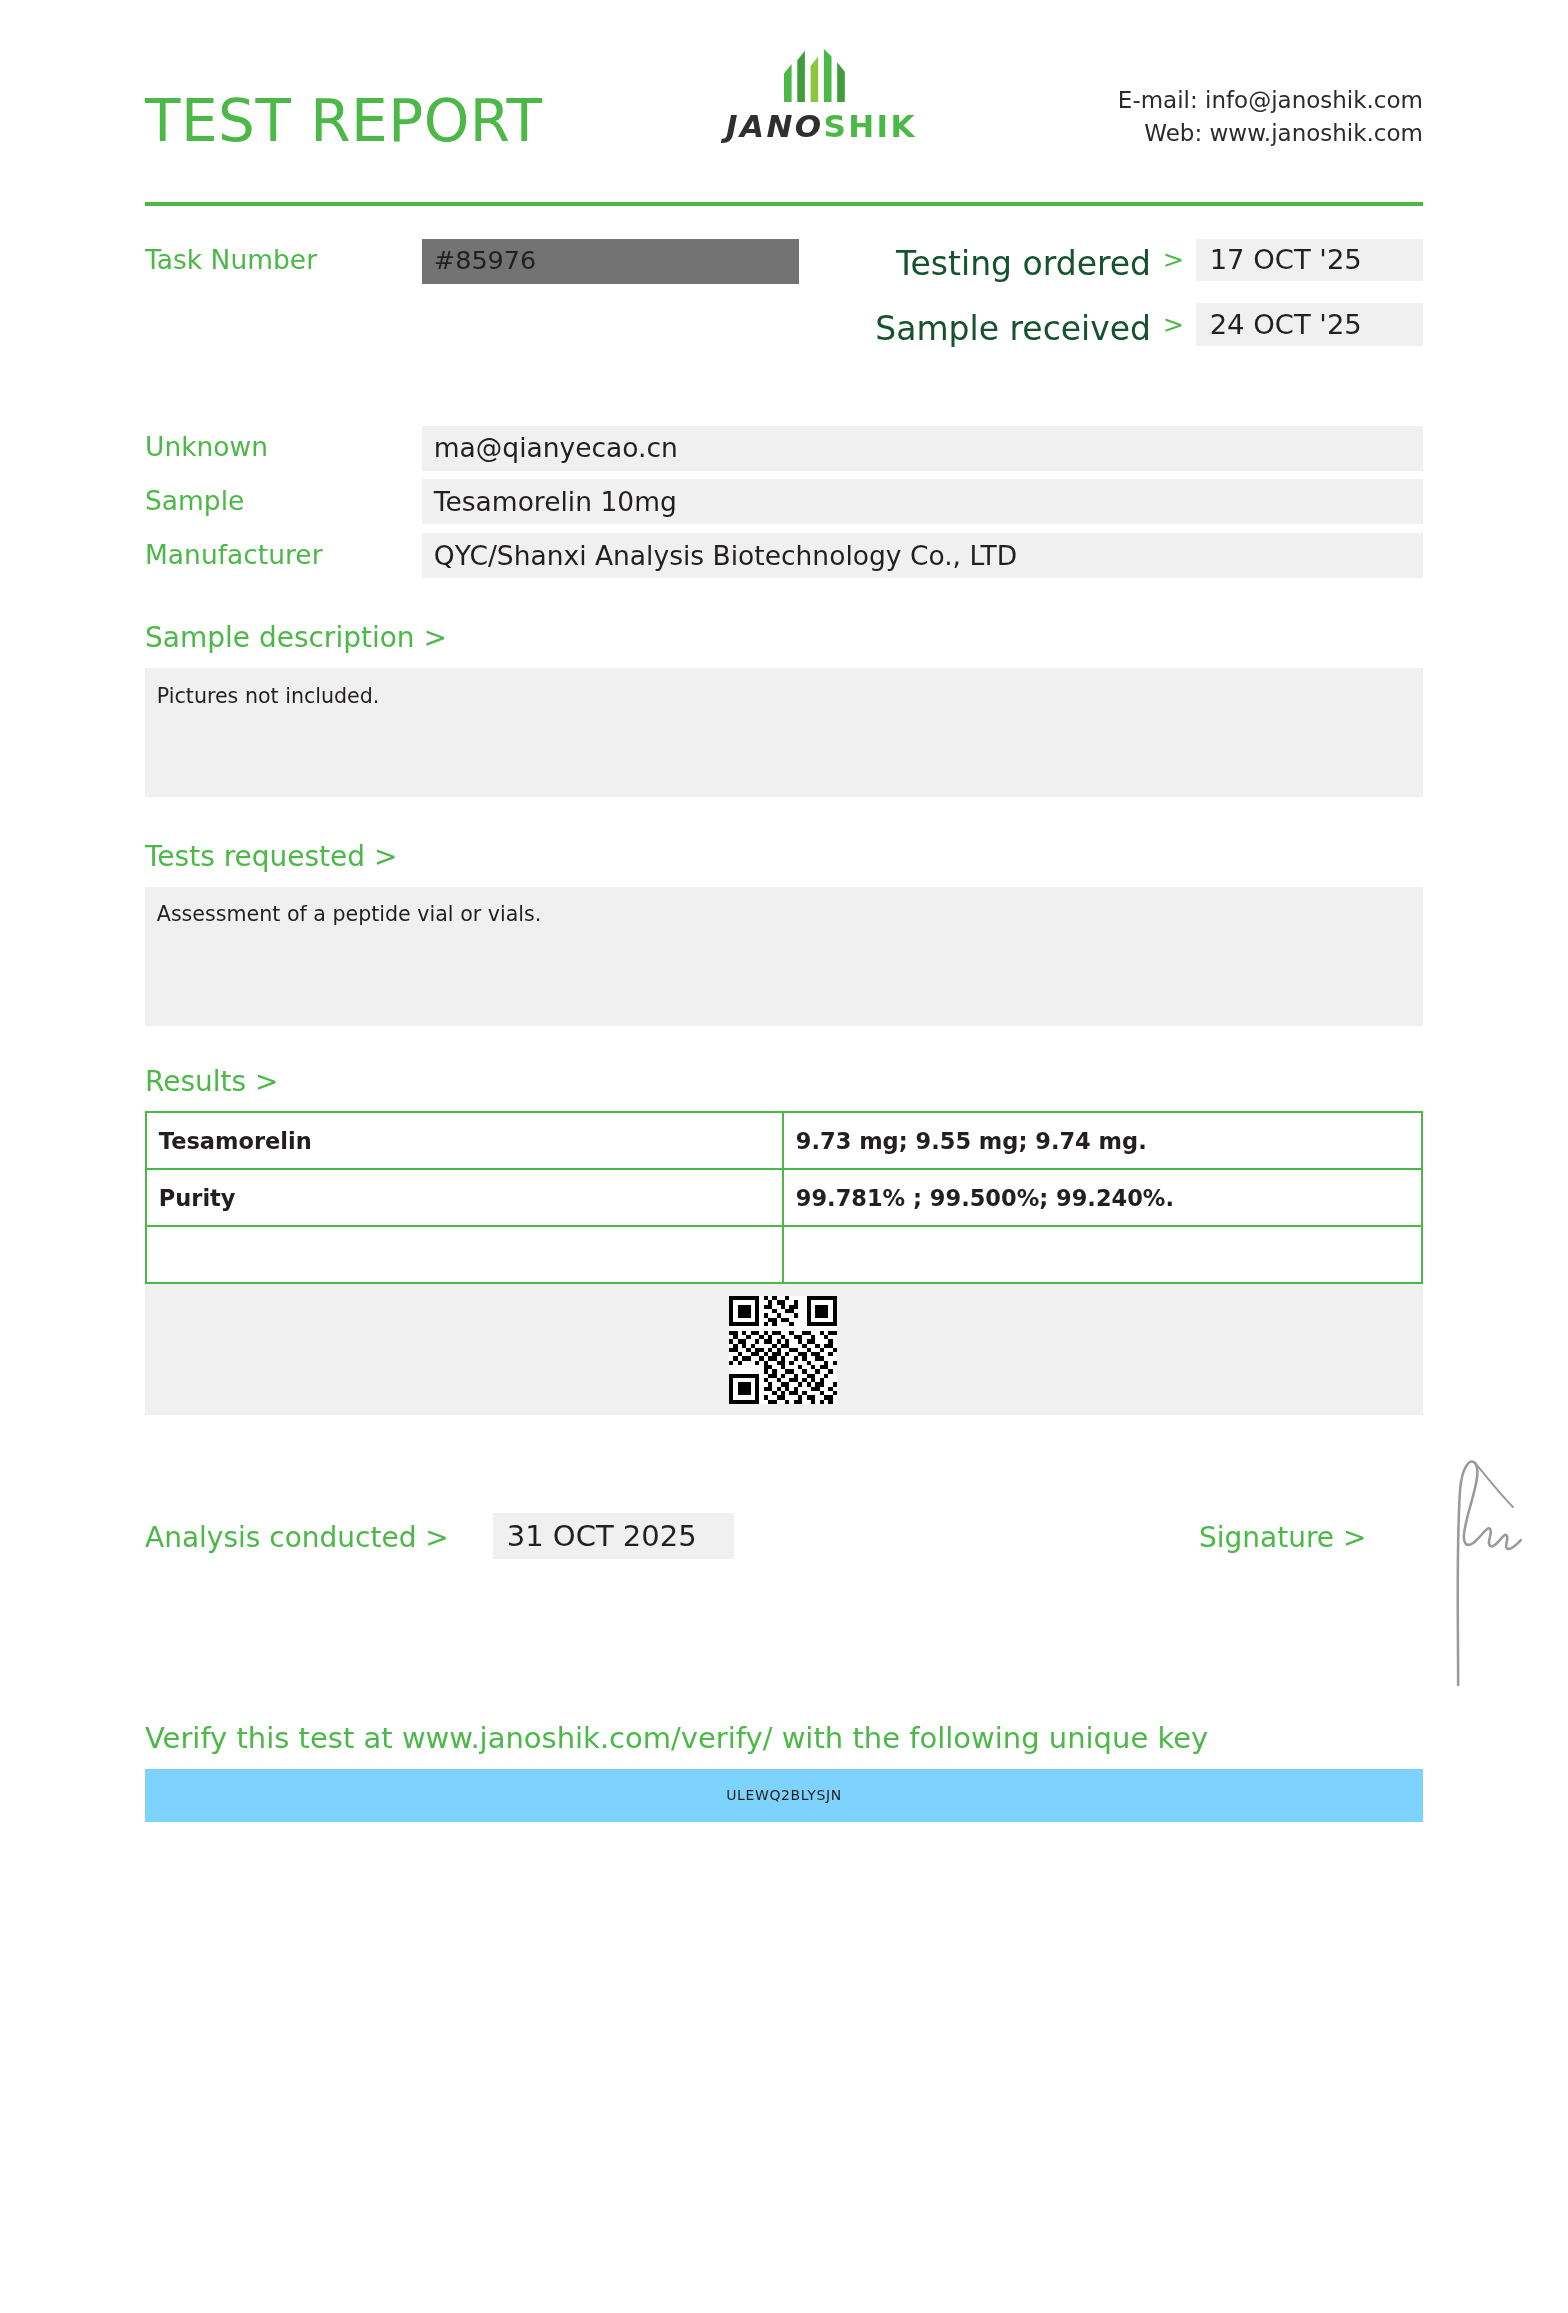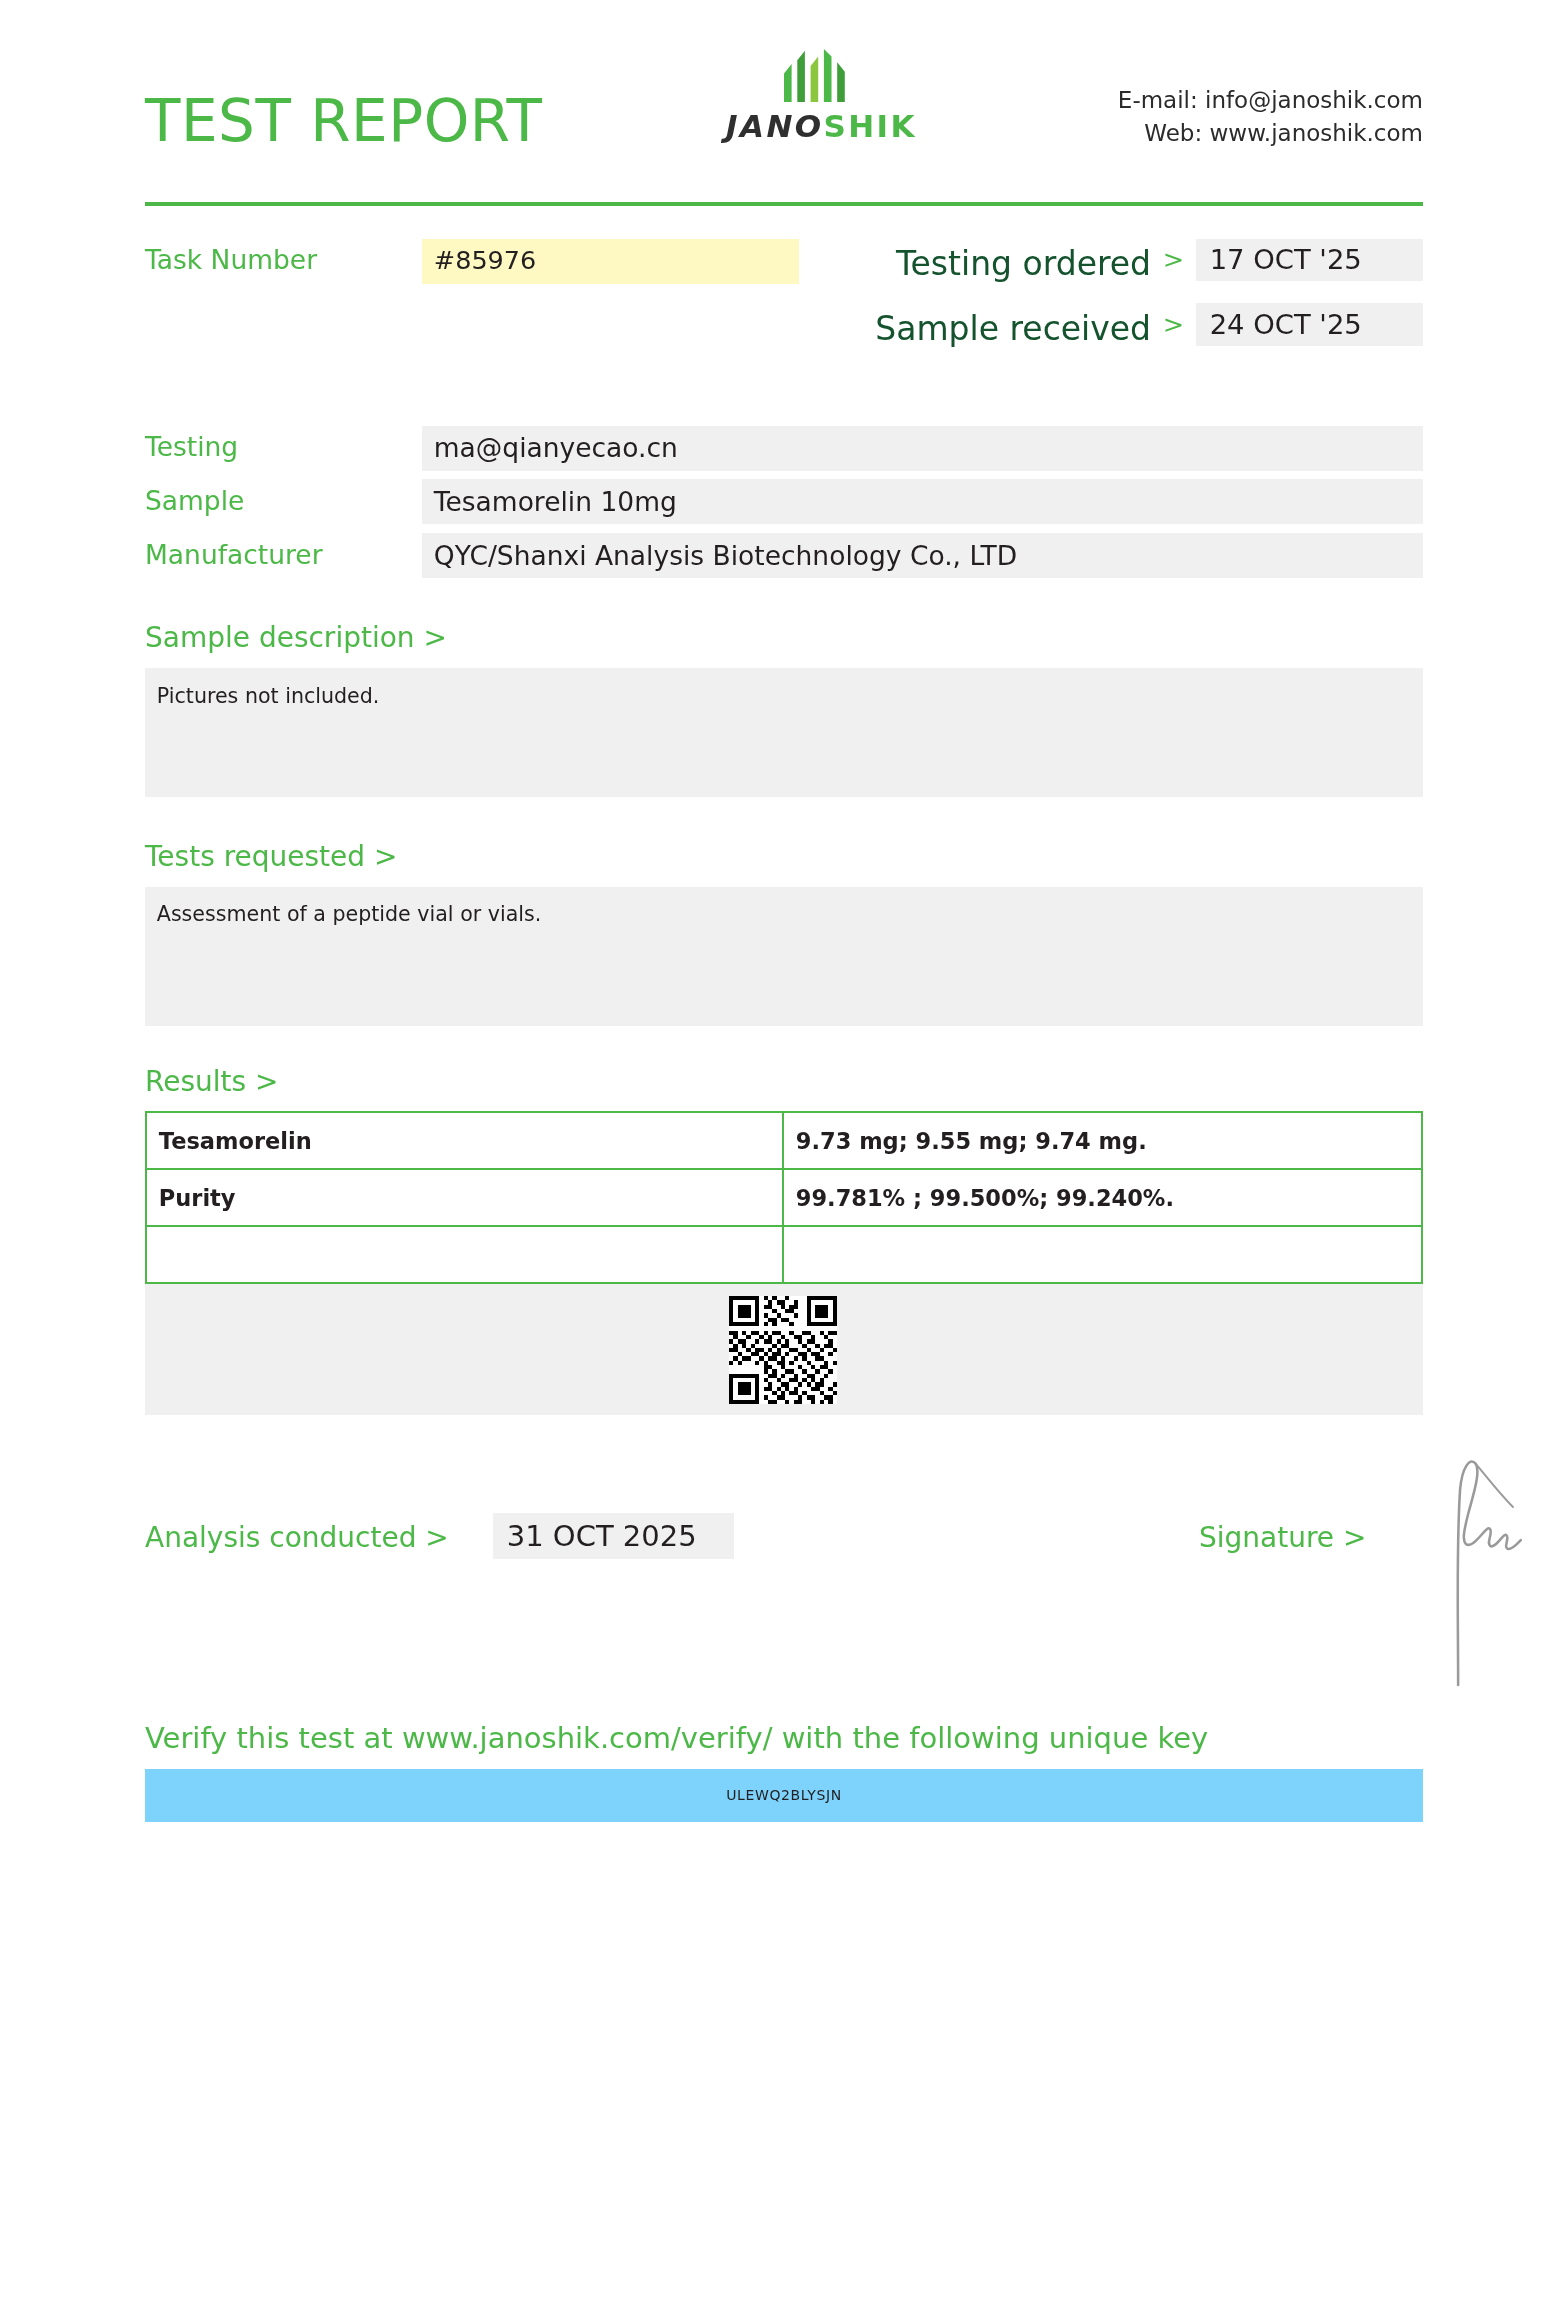--- a/index.html
+++ b/index.html
@@ -79,21 +79,21 @@
     position: absolute;
     left: 0; top: 5.9px;
     font-size: 26.5px;
     color: #4cb847;
   }
   .task-number-value {
     position: absolute;
     left: 277px; top: 0;
     width: 377px;
     height: 45px;
-    background: #fef9c3;
+    background: #737373;
     font-size: 25.5px;
     padding: 6.9px 11.8px;
     color: #231f20;
   }
   .date-block { position: absolute; right: 0; top: 0; width: 549px; }
   .date-line {
     display: flex;
     align-items: flex-start;
     justify-content: flex-end;
     margin-bottom: 19.6px;
@@ -284,21 +284,21 @@
       <div class="date-line">
         <span class="dl">Sample received</span>
         <span class="gt">&gt;</span>
         <span class="date-val">24 OCT '25</span>
       </div>
     </div>
   </div>
 
   <div class="info">
     <div class="info-row">
-      <div class="info-label">Testing</div>
+      <div class="info-label">Unknown</div>
       <div class="info-value">ma@qianyecao.cn</div>
     </div>
     <div class="info-row">
       <div class="info-label">Sample</div>
       <div class="info-value">Tesamorelin   10mg</div>
     </div>
     <div class="info-row">
       <div class="info-label">Manufacturer</div>
       <div class="info-value">QYC/Shanxi Analysis Biotechnology Co., LTD</div>
     </div>

